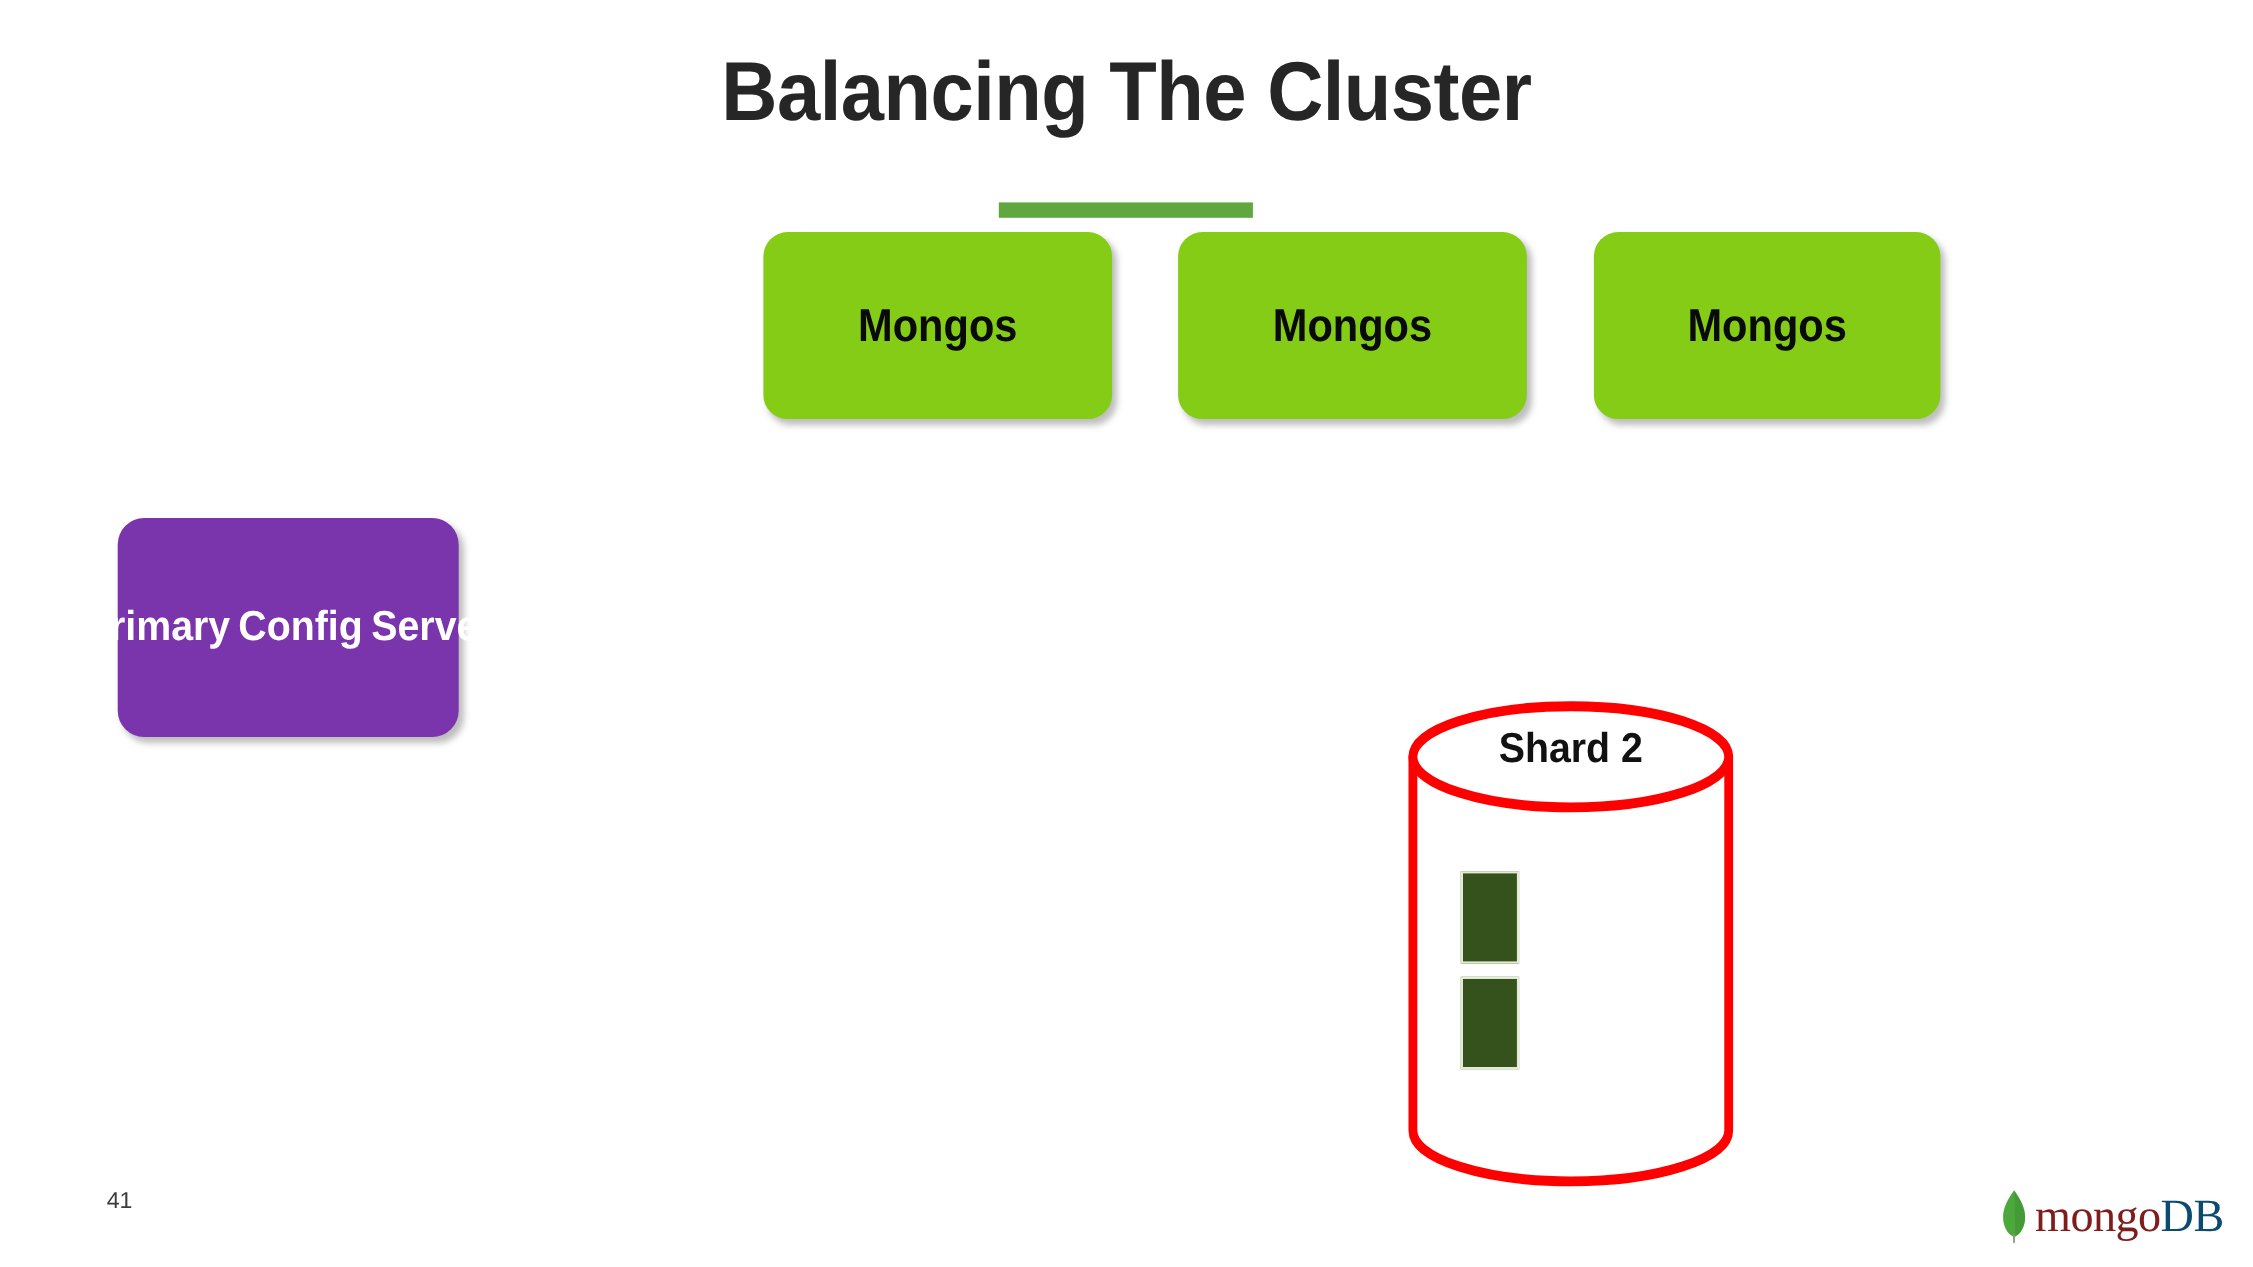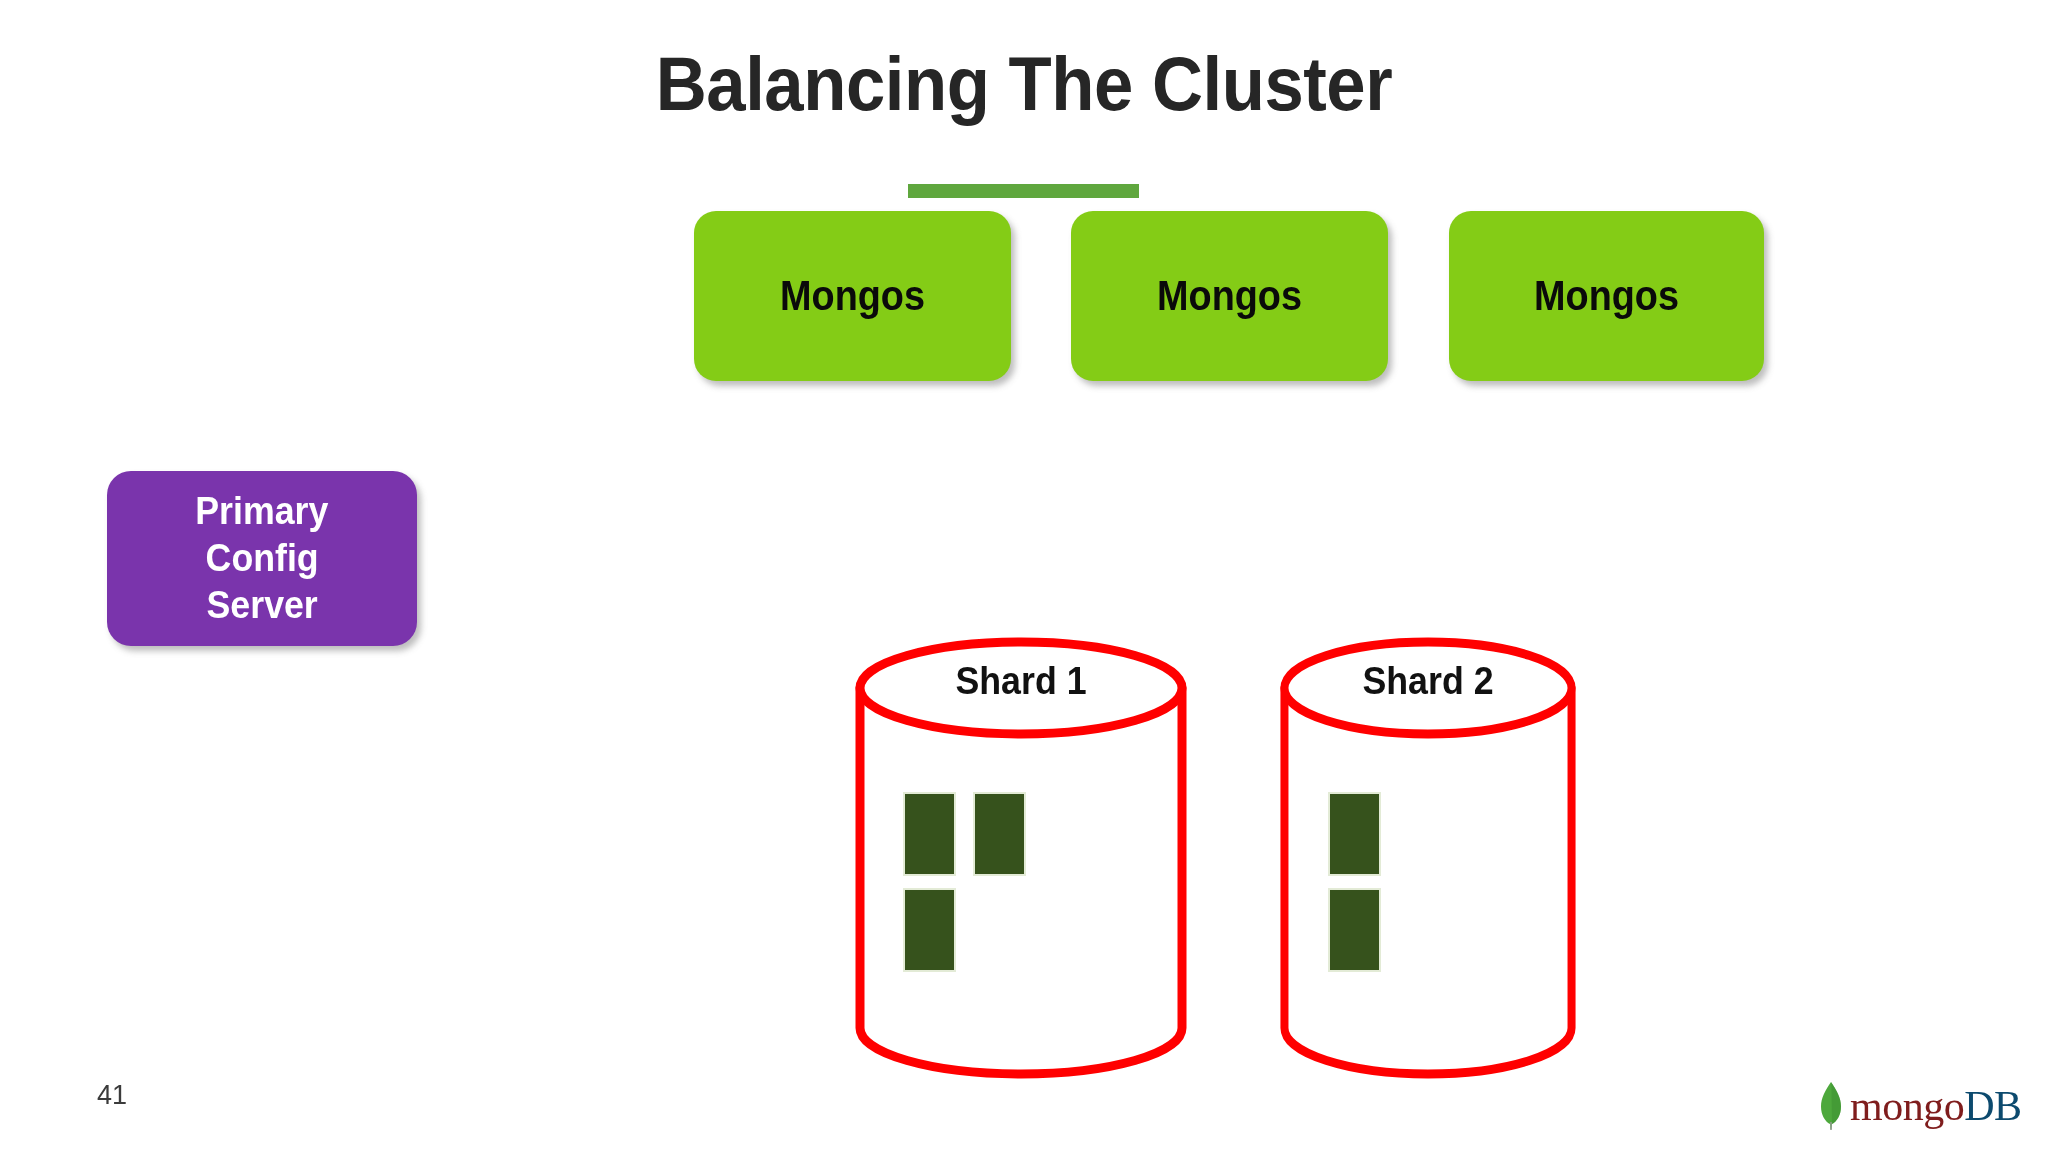--- a/index.html
+++ b/index.html
@@ -70,26 +70,26 @@
   #mongos-1 { left: 694px;  width: 317px; }
   #mongos-2 { left: 1071px; width: 317px; }
   #mongos-3 { left: 1449px; width: 315px; }
 
   
   #config-server-box {
     position: absolute;
     left: 107px;
     top: 471px;
     width: 310px;
-    height: 175px;
+    height: 199px;
     background: #7A34AC;
     border-radius: 24px;
     box-shadow: 4px 5px 6px rgba(110,110,110,0.45);
     display: flex;
-    flex-direction: column;
+    flex-direction: row;
     align-items: center;
     justify-content: center;
   }
   #config-server-box .box-label {
     font-family: "Liberation Sans", sans-serif;
     font-weight: bold;
     font-size: 38px;
     line-height: 47px;
     color: #ffffff;
     text-align: center;
@@ -138,21 +138,21 @@
     border: 2px solid #E3EBD6;
     box-sizing: border-box;
   }
 
   
   #page-number {
     position: absolute;
     left: 97px;
     top: 1080px;
     font-family: "Liberation Sans", sans-serif;
-    font-size: 27px;
+    font-size: 21px;
     color: #3b3b3b;
   }
 
   
   #mongodb-logo {
     position: absolute;
     left: 1818px;
     top: 1080px;
     display: flex;
     align-items: center;
@@ -191,30 +191,20 @@
   <div class="mongos-box" id="mongos-3">
     <span class="box-label">Mongos</span>
   </div>
 
   <div id="config-server-box">
     <span class="box-label">Primary</span>
     <span class="box-label">Config</span>
     <span class="box-label">Server</span>
   </div>
 
-  <div class="shard" id="shard-1">
-    <svg viewBox="0 0 332 436" preserveAspectRatio="none">
-      <path d="M5,48 L5,388 A 161 46 0 0 0 327,388 L327,48" fill="#FFFFFF" stroke="#FF0000" stroke-width="9" stroke-linecap="round" stroke-linejoin="round"></path>
-      <ellipse cx="166" cy="48" rx="161" ry="46" fill="#FFFFFF" stroke="#FF0000" stroke-width="9"></ellipse>
-    </svg>
-    <div class="shard-label">Shard 1</div>
-    <div class="chunk" style="left:48px;  top:152px;"></div>
-    <div class="chunk" style="left:118px; top:152px;"></div>
-    <div class="chunk" style="left:48px;  top:248px;"></div>
-  </div>
 
   <div class="shard" id="shard-2">
     <svg viewBox="0 0 332 436" preserveAspectRatio="none">
       <path d="M5,48 L5,388 A 161 46 0 0 0 327,388 L327,48" fill="#FFFFFF" stroke="#FF0000" stroke-width="9" stroke-linecap="round" stroke-linejoin="round"></path>
       <ellipse cx="166" cy="48" rx="161" ry="46" fill="#FFFFFF" stroke="#FF0000" stroke-width="9"></ellipse>
     </svg>
     <div class="shard-label">Shard 2</div>
     <div class="chunk" style="left:48px; top:152px;"></div>
     <div class="chunk" style="left:48px; top:248px;"></div>
   </div>

